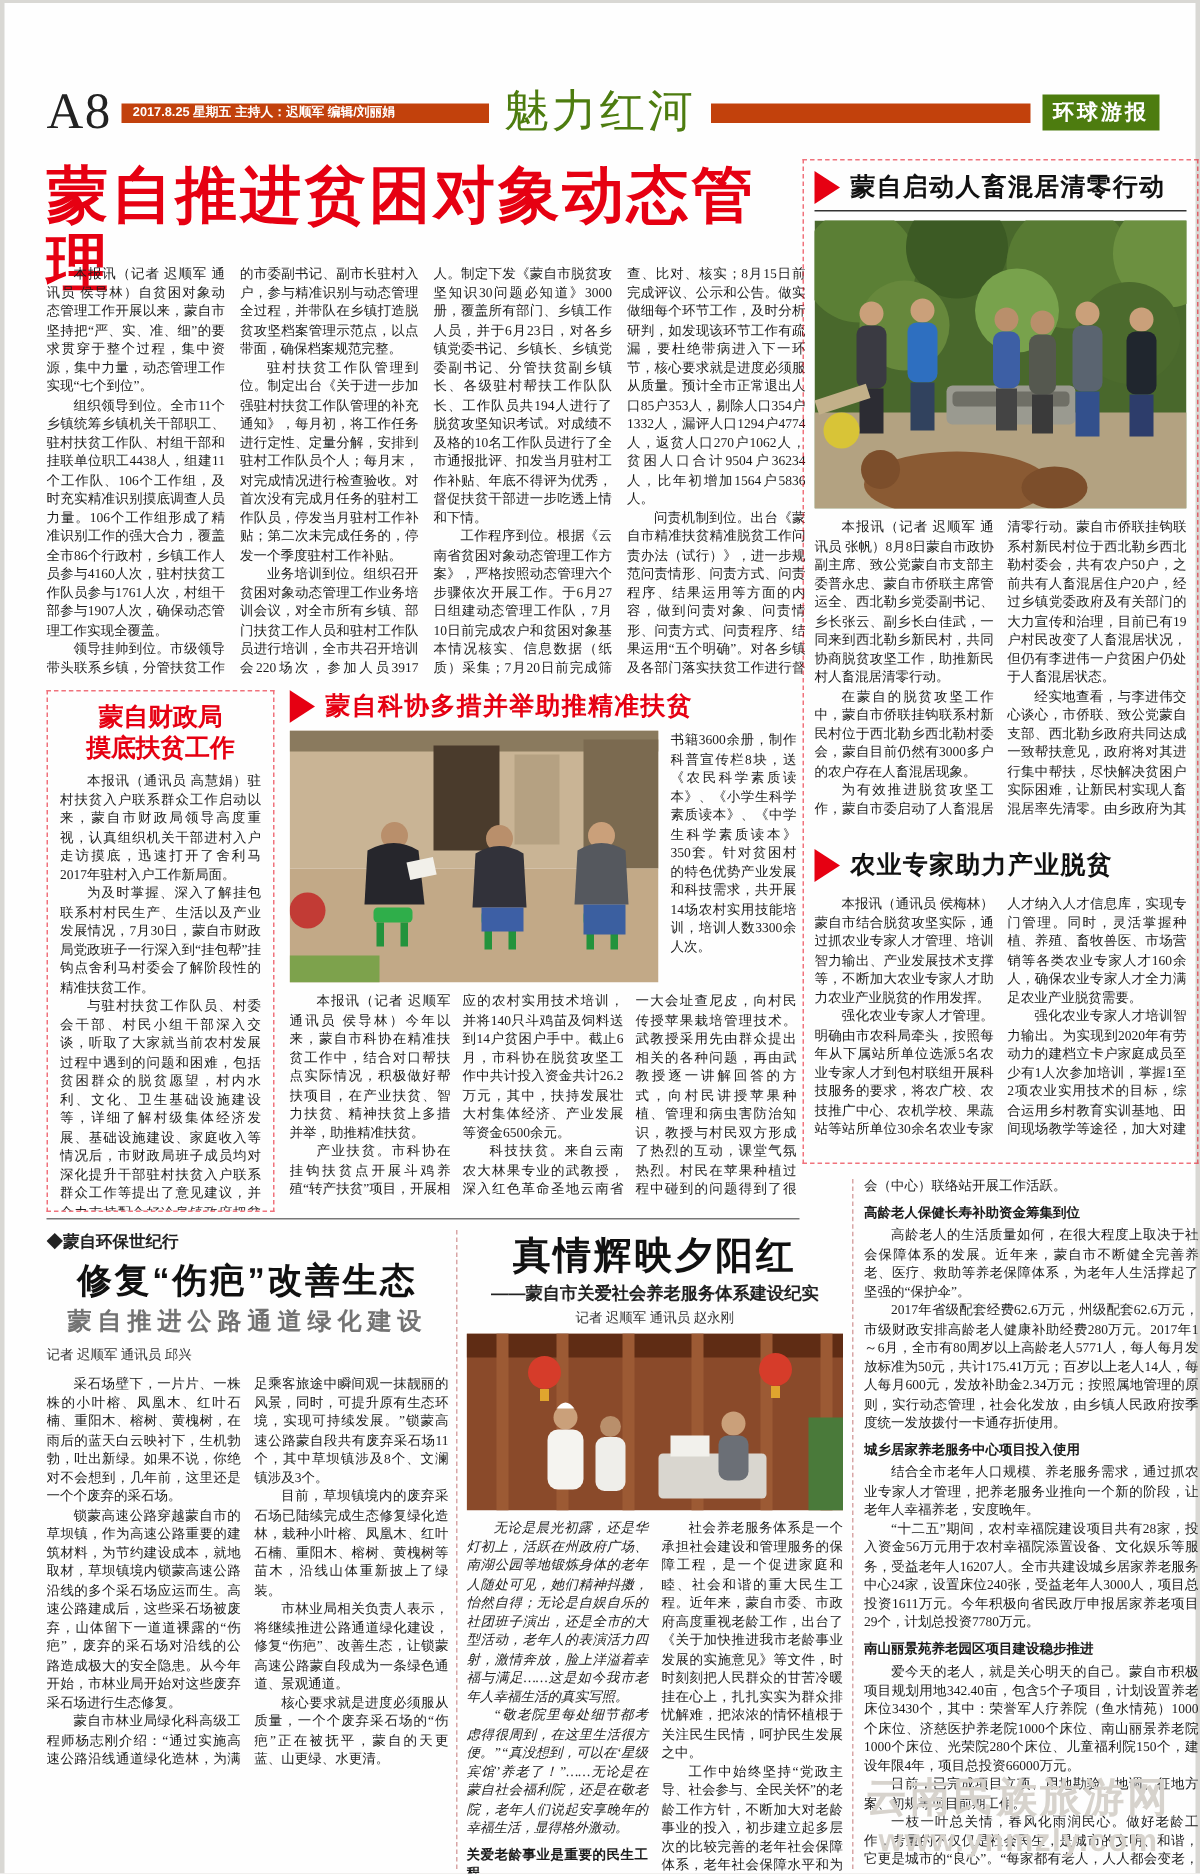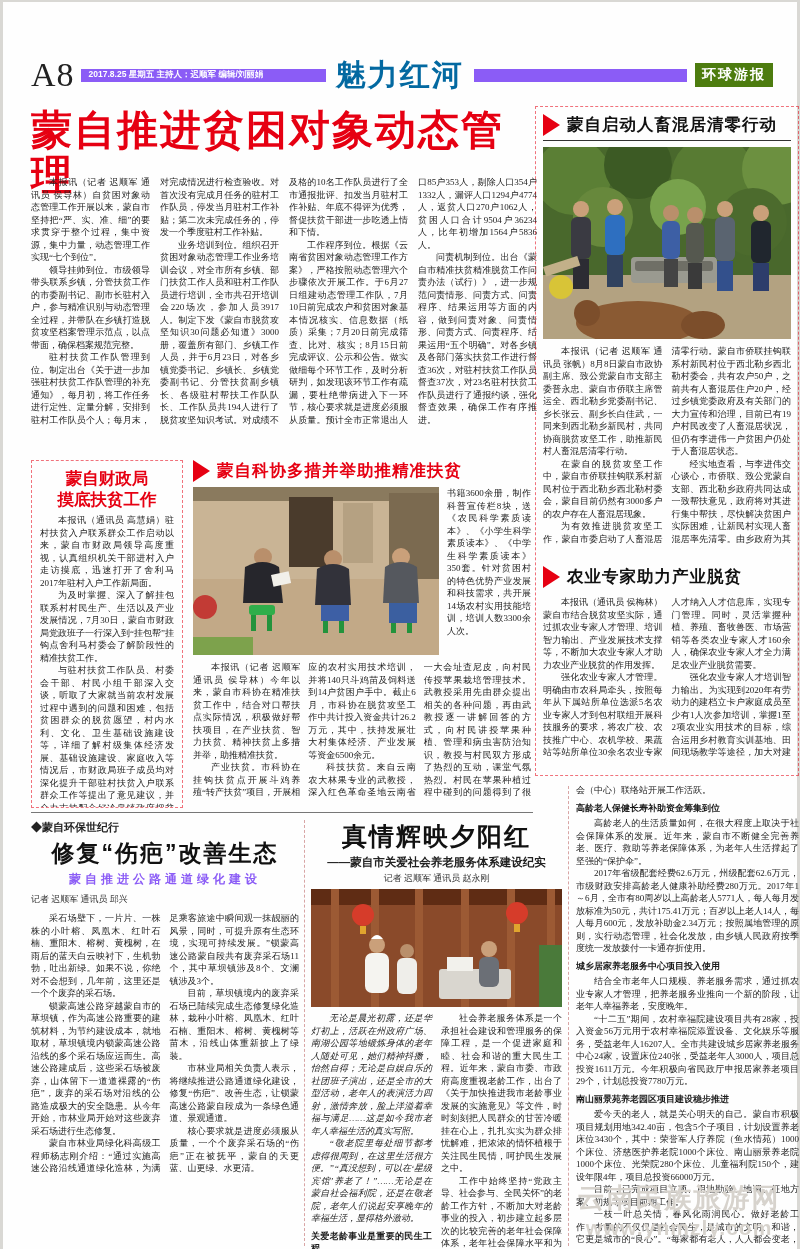--- a/index.html
+++ b/index.html
@@ -2,25 +2,25 @@
 <html><head>
 <meta charset="utf-8">
 <style>
   html,body{margin:0;padding:0;}
   body{width:800px;height:1249px;position:relative;background:#d9d8d4;font-family:"Liberation Serif",serif;overflow:hidden;}
   .page{position:absolute;left:3px;top:2px;right:3px;bottom:0;background:#fefefe;}
   
   .header{position:absolute;left:28px;top:52px;width:742px;height:42px;display:flex;align-items:center;}
   .a8{font-family:"Liberation Serif",serif;font-size:34px;color:#222;line-height:1;margin-right:6px;letter-spacing:1px;}
   .barwrap{flex:1;display:flex;align-items:center;}
-  .bar{height:13px;background:#8b5cf6;}
+  .bar{height:13px;background:#c2410c;}
   .bar.left{flex:1.15;display:flex;align-items:center;}
   .bar.right{flex:1;}
   .dateline{color:#fff;font-family:"Liberation Sans",sans-serif;font-size:8.5px;font-weight:bold;padding-left:8px;white-space:nowrap;}
-  .section-title{font-family:"Liberation Sans",sans-serif;font-size:30px;font-weight:700;color:#0369a1;line-height:1;margin:0 10px;letter-spacing:2px;white-space:nowrap;}
+  .section-title{font-family:"Liberation Sans",sans-serif;font-size:30px;font-weight:400;color:#4d7c0f;line-height:1;margin:0 10px;letter-spacing:2px;white-space:nowrap;}
   .masthead{background:#4d7c0f;color:#fff;font-family:"Liberation Sans",sans-serif;font-size:14px;font-weight:bold;padding:3px 7px;margin-left:8px;letter-spacing:2px;white-space:nowrap;}
   
   .art p{margin:0;text-indent:2em;text-align:justify;}
   .body-sm{font-size:9px;line-height:12.5px;color:#1c1c1c;}
   .byline{font-size:9px;color:#333;}
   .subhead{font-weight:bold;text-align:center;text-indent:0 !important;margin:5px 0 3px 0 !important;font-family:"Liberation Sans",sans-serif;}
   .lede{font-style:italic;color:#222;}
   .noindent{text-indent:0 !important;}
   
   .main-headline{position:absolute;left:28px;top:106px;width:506px;text-align:left;font-family:"Liberation Sans",sans-serif;font-size:41px;font-weight:900;color:#e60012;letter-spacing:2px;line-height:1.1;}
@@ -42,21 +42,21 @@
   .kexie-head{display:flex;align-items:center;margin-bottom:5px;}
   .kexie-title{font-family:"Liberation Sans",sans-serif;font-size:16.5px;font-weight:900;color:#e60012;letter-spacing:1px;white-space:nowrap;}
   .kexie-row{display:flex;gap:8px;}
   .kexie-side{width:84px;overflow:hidden;height:168px;}
   .kexie-bottom{margin-top:6px;height:138px;column-count:3;column-gap:8px;overflow:hidden;}
   
   .hline{position:absolute;left:28px;top:810px;width:502px;border-top:1px solid #777;}
   .env{position:absolute;left:28px;top:818px;width:268px;height:426px;overflow:hidden;}
   .kicker{font-family:"Liberation Sans",sans-serif;font-size:11px;font-weight:bold;color:#222;}
   .env-headline{text-align:center;font-family:"Liberation Sans",sans-serif;font-size:23px;font-weight:900;color:#111;letter-spacing:2px;margin:3px 0 2px 0;}
-  .env-sub{text-align:center;font-family:Liberation Serif, serif;font-size:12px;font-weight:bold;letter-spacing:4px;color:#8b5cf6;margin-bottom:5px;}
+  .env-sub{text-align:center;font-family:Liberation Serif, serif;font-size:16px;font-weight:bold;letter-spacing:4px;color:#737373;margin-bottom:5px;}
   .env-byline{margin:2px 0 6px 0;}
   .env-text{height:340px;column-count:2;column-gap:9px;overflow:hidden;}
   .vsep{position:absolute;border-left:1px dashed #d8a5a5;}
   .sep1{left:301px;top:818px;height:426px;}
   .sep2{left:565px;top:784px;height:460px;}
   .sunset{position:absolute;left:308px;top:818px;width:251px;height:430px;overflow:hidden;}
   .sunset-headline{text-align:center;font-family:"Liberation Sans",sans-serif;font-size:25px;font-weight:900;color:#111;letter-spacing:2px;}
   .sunset-sub{text-align:center;font-family:"Liberation Sans",sans-serif;font-size:11.5px;font-weight:bold;color:#222;margin-top:2px;}
   .sunset-byline{text-align:center;margin:2px 0 4px 0;}
   .sunset-text{height:247px;column-count:2;column-gap:9px;overflow:hidden;margin-top:5px;}
@@ -78,20 +78,21 @@
       </div>
       <div class="section-title">魅力红河</div>
       <div class="bar right"></div>
       <div class="masthead">环球游报</div>
     </div>
   </div>
 
   <div class="main-headline">蒙自推进贫困对象动态管理</div>
   <div class="main-text art body-sm">
     <p>本报讯（记者 迟顺军 通讯员 侯导林）自贫困对象动态管理工作开展以来，蒙自市坚持把“严、实、准、细”的要求贯穿于整个过程，集中资源，集中力量，动态管理工作实现“七个到位”。</p>
+    <p>组织领导到位。全市11个乡镇统筹乡镇机关干部职工、驻村扶贫工作队、村组干部和挂联单位职工4438人，组建11个工作队、106个工作组，及时充实精准识别摸底调查人员力量。106个工作组形成了精准识别工作的强大合力，覆盖全市86个行政村，乡镇工作人员参与4160人次，驻村扶贫工作队员参与1761人次，村组干部参与1907人次，确保动态管理工作实现全覆盖。</p>
     <p>领导挂帅到位。市级领导带头联系乡镇，分管扶贫工作的市委副书记、副市长驻村入户，参与精准识别与动态管理全过程，并带队在乡镇打造脱贫攻坚档案管理示范点，以点带面，确保档案规范完整。</p>
     <p>驻村扶贫工作队管理到位。制定出台《关于进一步加强驻村扶贫工作队管理的补充通知》，每月初，将工作任务进行定性、定量分解，安排到驻村工作队员个人；每月末，对完成情况进行检查验收。对首次没有完成月任务的驻村工作队员，停发当月驻村工作补贴；第二次未完成任务的，停发一个季度驻村工作补贴。</p>
     <p>业务培训到位。组织召开贫困对象动态管理工作业务培训会议，对全市所有乡镇、部门扶贫工作人员和驻村工作队员进行培训，全市共召开培训会220场次，参加人员3917人。制定下发《蒙自市脱贫攻坚知识30问题必知道》3000册，覆盖所有部门、乡镇工作人员，并于6月23日，对各乡镇党委书记、乡镇长、乡镇党委副书记、分管扶贫副乡镇长、各级驻村帮扶工作队队长、工作队员共194人进行了脱贫攻坚知识考试。对成绩不及格的10名工作队员进行了全市通报批评、扣发当月驻村工作补贴、年底不得评为优秀，督促扶贫干部进一步吃透上情和下情。</p>
     <p>工作程序到位。根据《云南省贫困对象动态管理工作方案》，严格按照动态管理六个步骤依次开展工作。于6月27日组建动态管理工作队，7月10日前完成农户和贫困对象基本情况核实、信息数据（纸质）采集；7月20日前完成筛查、比对、核实；8月15日前完成评议、公示和公告。做实做细每个环节工作，及时分析研判，如发现该环节工作有疏漏，要杜绝带病进入下一环节，核心要求就是进度必须服从质量。预计全市正常退出人口85户353人，剔除人口354户1332人，漏评人口1294户4774人，返贫人口270户1062人，贫困人口合计9504户36234人，比年初增加1564户5836人。</p>
     <p>问责机制到位。出台《蒙自市精准扶贫精准脱贫工作问责办法（试行）》，进一步规范问责情形、问责方式、问责程序、结果运用等方面的内容，做到问责对象、问责情形、问责方式、问责程序、结果运用“五个明确”。对各乡镇及各部门落实扶贫工作进行督查36次，对驻村扶贫工作队员督查37次，对23名驻村扶贫工作队员进行了通报约谈，强化督查效果，确保工作有序推进。</p>
   </div>
 
   <div class="right-block">
     <div class="rb-head">
       <div class="tri"></div>

